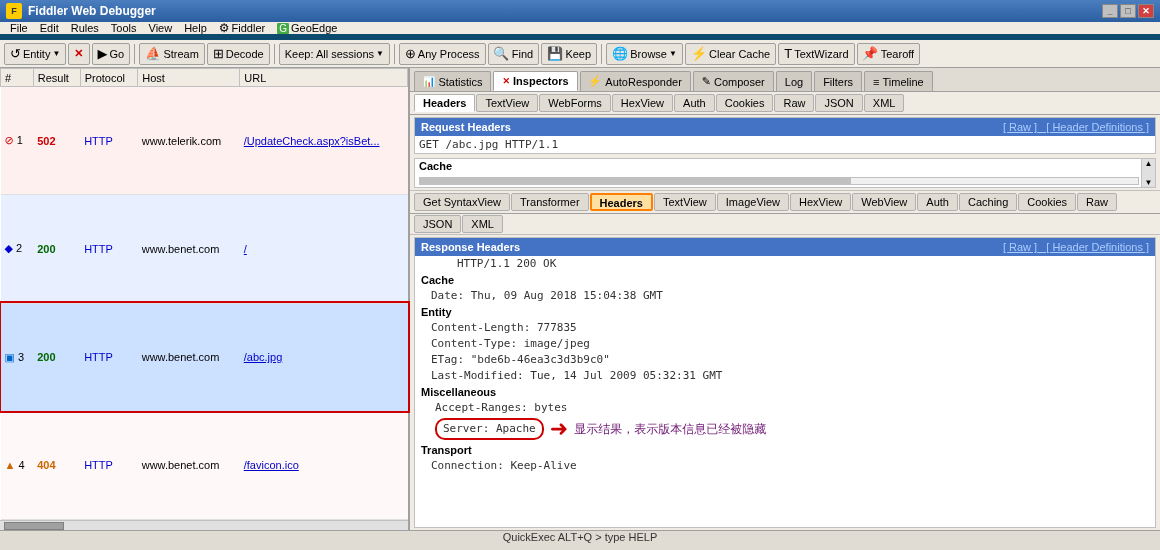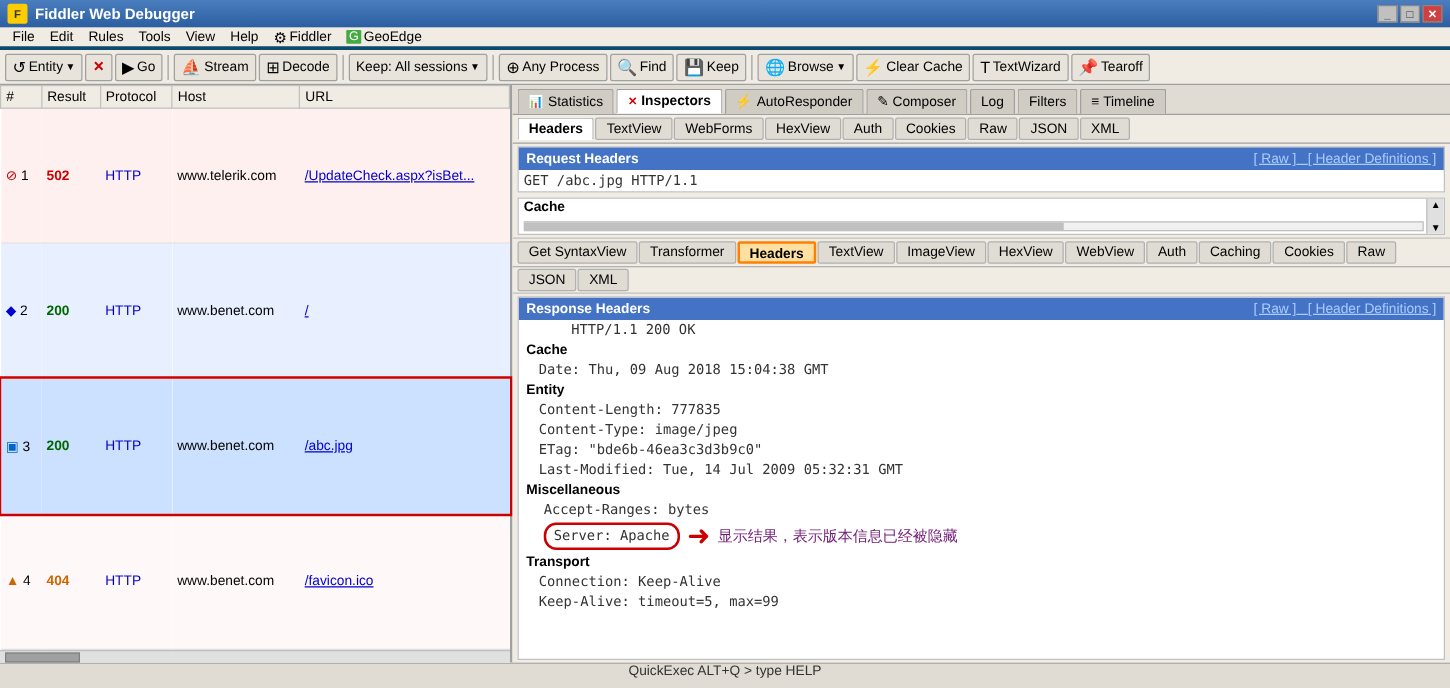--- a/index.html
+++ b/index.html
@@ -46,21 +46,21 @@
     }
     #title-bar .win-btn.close { background: #d04040; color: white; }
 
     
     #menu-bar {
       background: #f0ece4;
       height: 18px;
       display: flex;
       align-items: center;
       padding: 0 4px;
-      border-bottom: 3px solid #0c4a6e;
+      border-bottom: 6px solid #0c4a6e;
       font-size: 11px;
     }
     .menu-item {
       padding: 1px 6px;
       cursor: pointer;
       white-space: nowrap;
     }
 
     
     #toolbar {
@@ -600,21 +600,20 @@
       <div class="resp-line resp-key" style="padding-left:20px;">Accept-Ranges: bytes</div>
 
       <div style="display:flex;align-items:center;padding-left:20px;">
         <div class="resp-line resp-key" style="padding-left:0;border:2px solid #cc0000;border-radius:10px;padding:1px 6px;">Server: Apache</div>
         <span style="color:#cc0000;font-size:22px;margin:0 6px;">➜</span>
         <span style="color:#701a75;font-size:12px;">显示结果，表示版本信息已经被隐藏</span>
       </div>
 
       <div class="resp-section-title">Transport</div>
       <div class="resp-line resp-key">Connection: Keep-Alive</div>
-      <div class="resp-line resp-key">Keep-Alive: timeout=5, max=99</div>
     </div>
 
   </div>
 </div>
 
 <div id="status-bar">
   <span class="status-text">QuickExec ALT+Q &gt; type HELP</span>
   <div style="margin-left:auto;display:flex;align-items:center;gap:4px;">
     <span style="color:#e04020;font-size:14px;">🔥</span>
     <span style="color:#e04020;font-weight:bold;font-size:12px;">亿速云</span>

